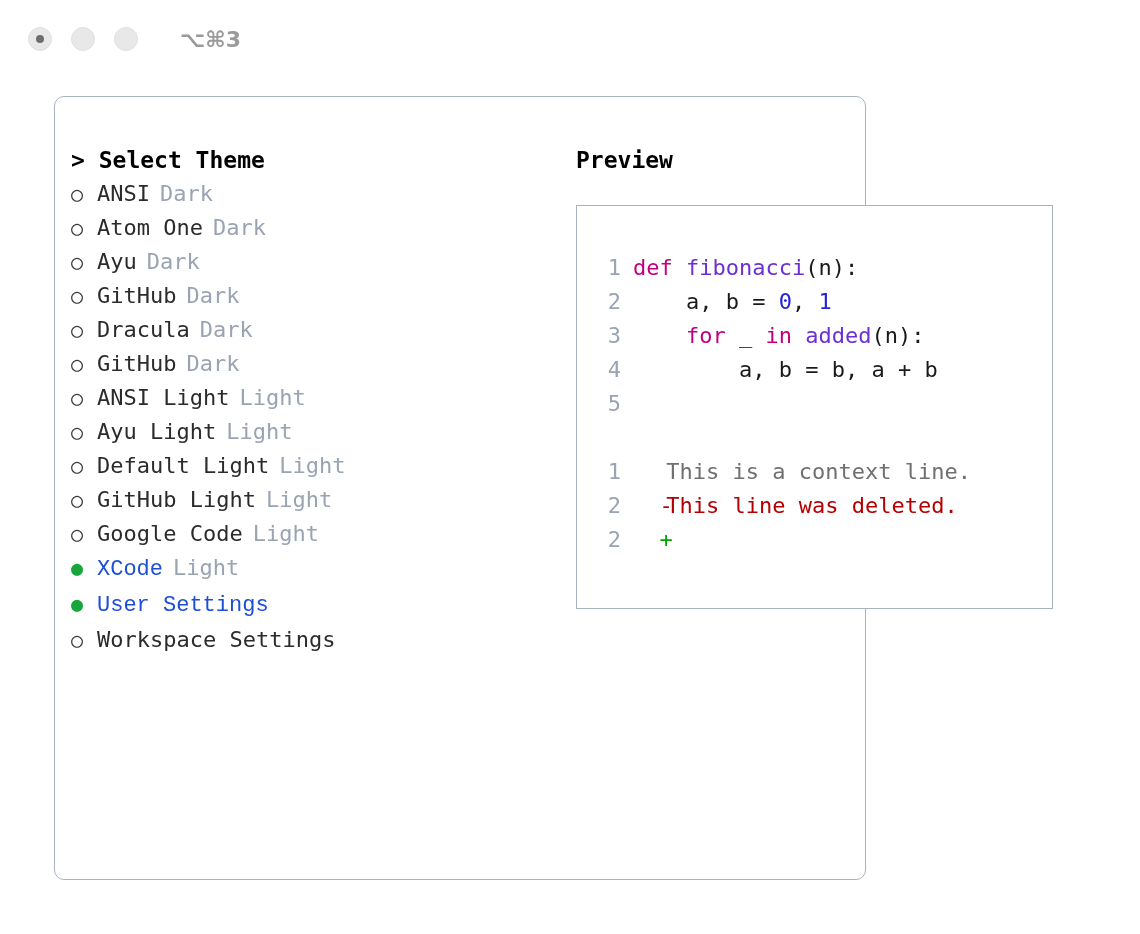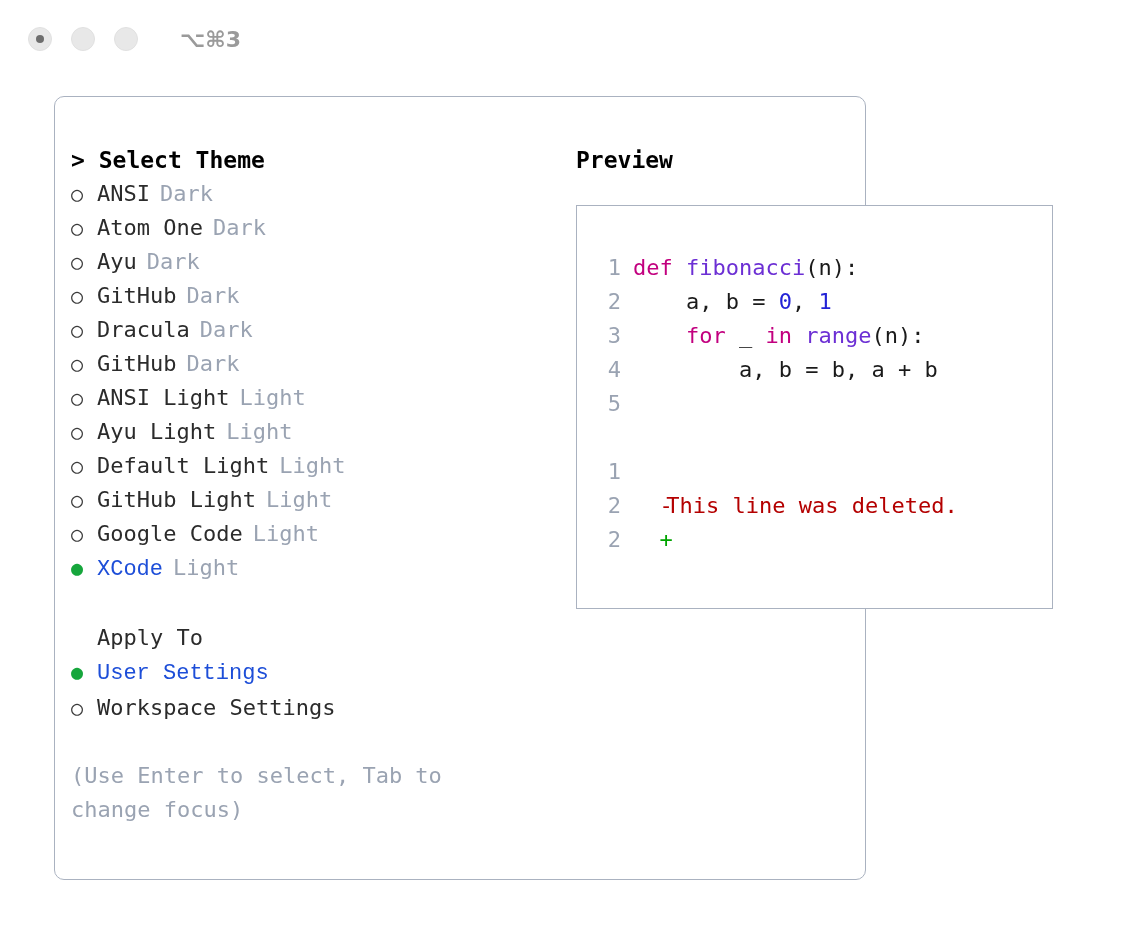--- a/index.html
+++ b/index.html
@@ -232,43 +232,41 @@
             <div class="opt-row"><span class="bullet">○</span><span class="opt-label">Dracula</span><span class="opt-suffix">Dark</span></div>
             <div class="opt-row"><span class="bullet">○</span><span class="opt-label">GitHub</span><span class="opt-suffix">Dark</span></div>
             <div class="opt-row"><span class="bullet">○</span><span class="opt-label">ANSI Light</span><span class="opt-suffix">Light</span></div>
             <div class="opt-row"><span class="bullet">○</span><span class="opt-label">Ayu Light</span><span class="opt-suffix">Light</span></div>
             <div class="opt-row"><span class="bullet">○</span><span class="opt-label">Default Light</span><span class="opt-suffix">Light</span></div>
             <div class="opt-row"><span class="bullet">○</span><span class="opt-label">GitHub Light</span><span class="opt-suffix">Light</span></div>
             <div class="opt-row"><span class="bullet">○</span><span class="opt-label">Google Code</span><span class="opt-suffix">Light</span></div>
             <div class="opt-row selected"><span class="bullet selected">●</span><span class="opt-label">XCode</span><span class="opt-suffix">Light</span></div>
           </div>
 
-        <div class="apply-title">Apply To</div>
         <div id="apply-list">
             <div class="opt-row selected"><span class="bullet selected">●</span><span class="opt-label">User Settings</span></div>
             <div class="opt-row"><span class="bullet">○</span><span class="opt-label">Workspace Settings</span></div>
           </div>
 
-        <div class="hint">(Use Enter to select, Tab to change focus)</div>
       </div>
 
       <div class="right-col">
         <div class="preview-title">Preview</div>
         <div class="preview-box">
           <div class="code-area">
             <div id="code-lines">
                 <div class="code-line"><span class="lineno">1</span><span class="code-text"><span class="tok-kw">def </span><span class="tok-fn">fibonacci</span><span class="tok-plain">(n):</span></span></div>
                 <div class="code-line"><span class="lineno">2</span><span class="code-text"><span class="tok-plain">    a, b = </span><span class="tok-num">0</span><span class="tok-plain">, </span><span class="tok-num">1</span></span></div>
-                <div class="code-line"><span class="lineno">3</span><span class="code-text"><span class="tok-plain">    </span><span class="tok-kw">for</span><span class="tok-plain"> _ </span><span class="tok-kw">in</span><span class="tok-plain"> </span><span class="tok-fn">range</span><span class="tok-plain">(n):</span></span></div>
+                <div class="code-line"><span class="lineno">3</span><span class="code-text"><span class="tok-plain">    </span><span class="tok-kw">for</span><span class="tok-plain"> _ </span><span class="tok-kw">in</span><span class="tok-plain"> </span><span class="tok-fn">added</span><span class="tok-plain">(n):</span></span></div>
                 <div class="code-line"><span class="lineno">4</span><span class="code-text"><span class="tok-plain">        a, b = b, a + b</span></span></div>
                 <div class="code-line"><span class="lineno">5</span></div>
               </div>
             <div class="diff-gap"></div>
             <div id="diff-lines">
-                <div class="code-line"><span class="lineno">1</span><span class="diff-mark diff-ctx">   </span></div>
+                <div class="code-line"><span class="lineno">1</span><span class="diff-mark diff-ctx">   </span><span class="code-text diff-ctx"> This is a context line.</span></div>
                 <div class="code-line"><span class="lineno">2</span><span class="diff-mark diff-del">  -</span><span class="code-text diff-del"> This line was deleted.</span></div>
                 <div class="code-line"><span class="lineno">2</span><span class="diff-mark diff-add">  +</span></div>
               </div>
           </div>
         </div>
       </div>
 
     </div>
   </div>
 </div>

